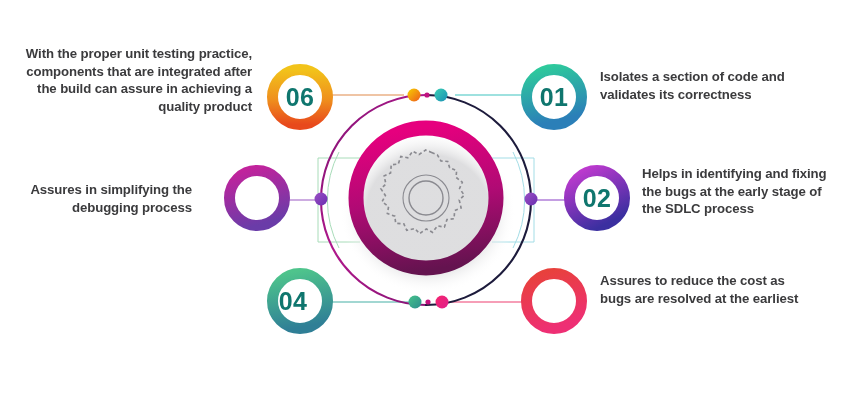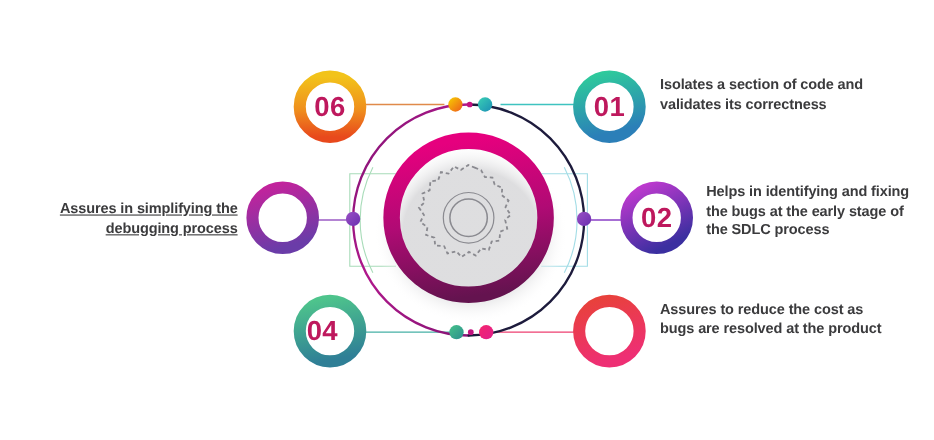--- a/index.html
+++ b/index.html
@@ -38,29 +38,29 @@
     text-align: right;
   }
   .desc-right {
     text-align: left;
   }
   .badge-num {
     position: absolute;
     font-family: "Liberation Sans", sans-serif;
     font-size: 25px;
     font-weight: bold;
-    color: #be185d;
+    color: #0f766e;
     letter-spacing: 0.3px;
     width: 70px;
     text-align: center;
     line-height: 70px;
   }
   
   #desc-06 { left: 18px;  top: 45px;  width: 234px; }
-  #desc-05 { left: 32px;  top: 181px; width: 184px; text-decoration: underline; }
+  #desc-05 { left: 8px;  top: 181px; width: 184px; }
   #desc-04 { left: 50px;  top: 263px; width: 200px; }
   #desc-01 { left: 600px; top: 68px;  width: 240px; }
   #desc-02 { left: 642px; top: 165px; width: 200px; }
   #desc-03 { left: 600px; top: 272px; width: 210px; }
   
   #num-06 { left: 265px; top: 62px; }
   #num-05 { left: 222px; top: 163px; }
   #num-04 { left: 258px; top: 266px; }
   #num-01 { left: 519px; top: 62px; }
   #num-02 { left: 562px; top: 163px; }
@@ -190,18 +190,19 @@
     <circle cx="554" cy="97" r="27.5" fill="none" stroke="url(#g01)" stroke-width="11"></circle>
     <circle cx="597" cy="198" r="27.5" fill="none" stroke="url(#g02)" stroke-width="11"></circle>
     <circle cx="554" cy="301" r="27.5" fill="none" stroke="url(#g03)" stroke-width="11"></circle>
   </svg>
 
   <div class="badge-num" id="num-06">06</div>
   <div class="badge-num" id="num-04">04</div>
   <div class="badge-num" id="num-01">01</div>
   <div class="badge-num" id="num-02">02</div>
 
+  <div class="desc desc-left" id="desc-06">With the proper unit testing practice, components that are integrated after the build can assure in achieving a quality product</div>
   <div class="desc desc-left" id="desc-05">Assures in simplifying the debugging process</div>
   <div class="desc desc-right" id="desc-01">Isolates a section of code and validates its correctness</div>
   <div class="desc desc-right" id="desc-02">Helps in identifying and fixing the bugs at the early stage of the SDLC process</div>
-  <div class="desc desc-right" id="desc-03">Assures to reduce the cost as bugs are resolved at the product</div>
+  <div class="desc desc-right" id="desc-03">Assures to reduce the cost as bugs are resolved at the earliest</div>
 
 </div>
 
 </body></html>

